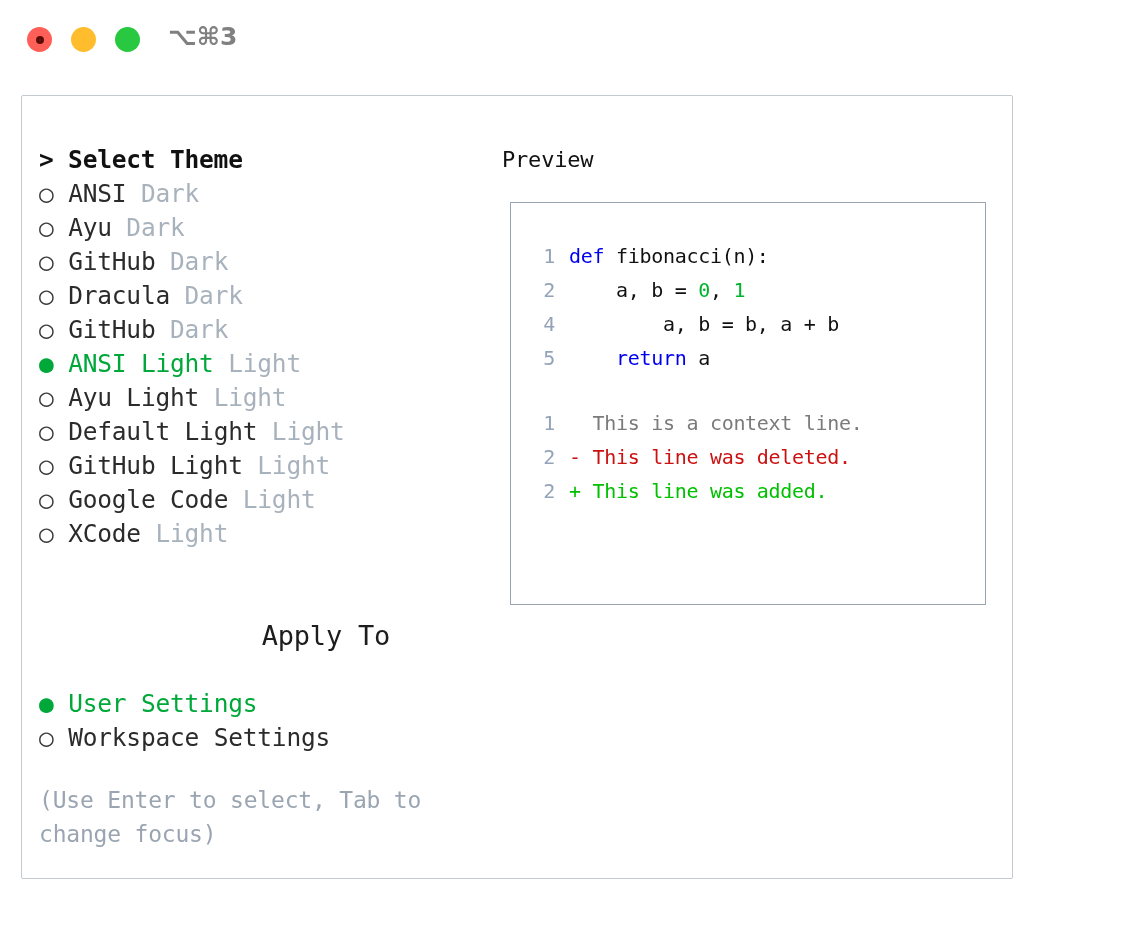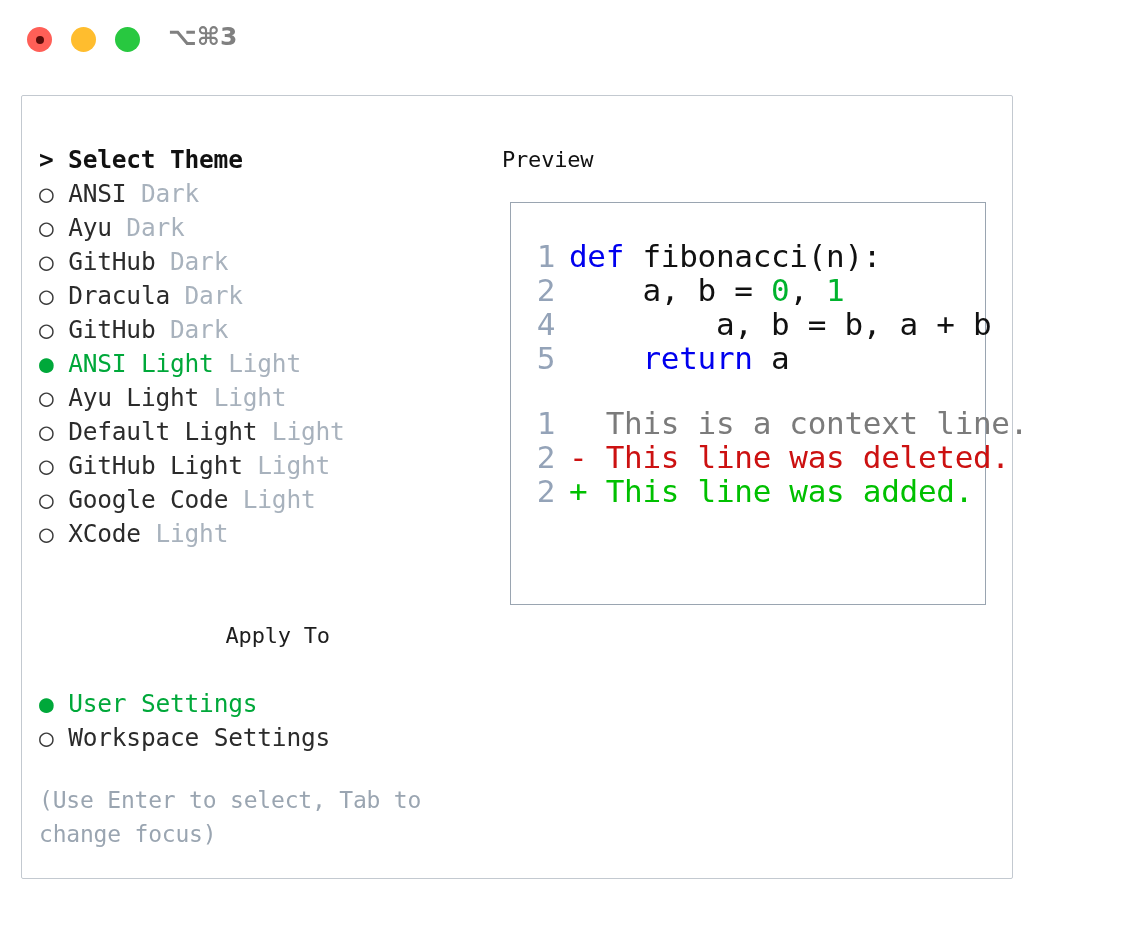--- a/index.html
+++ b/index.html
@@ -99,21 +99,21 @@
   
   .list-head {
     font-size: 24.5px;
     font-weight: bold;
     color: #111111;
     line-height: 34px;
     white-space: pre;
     letter-spacing: -0.2px;
   }
   .apply-head {
-    font-size: 22px;
+    font-size: 27px;
     font-weight: normal;
     color: #1d1d1d;
     line-height: 34px;
     white-space: pre;
     letter-spacing: -0.2px;
   }
   .row {
     font-size: 24.5px;
     line-height: 34px;
     white-space: pre;
@@ -154,21 +154,21 @@
     margin-top: 25px;
     margin-left: 9px;
     width: 476px;
     height: 403px;
     border: 1.6px solid #9aa5b1;
     box-sizing: border-box;
     background: #ffffff;
     padding: 36px 0 0 16px;
   }
   .code-line {
-    font-size: 31px;
+    font-size: 20px;
     line-height: 34px;
     white-space: pre;
     letter-spacing: -0.3px;
     color: #111111;
   }
   .lno {
     color: #94a3b8;
     display: inline-block;
     width: 28px;
     text-align: right;

